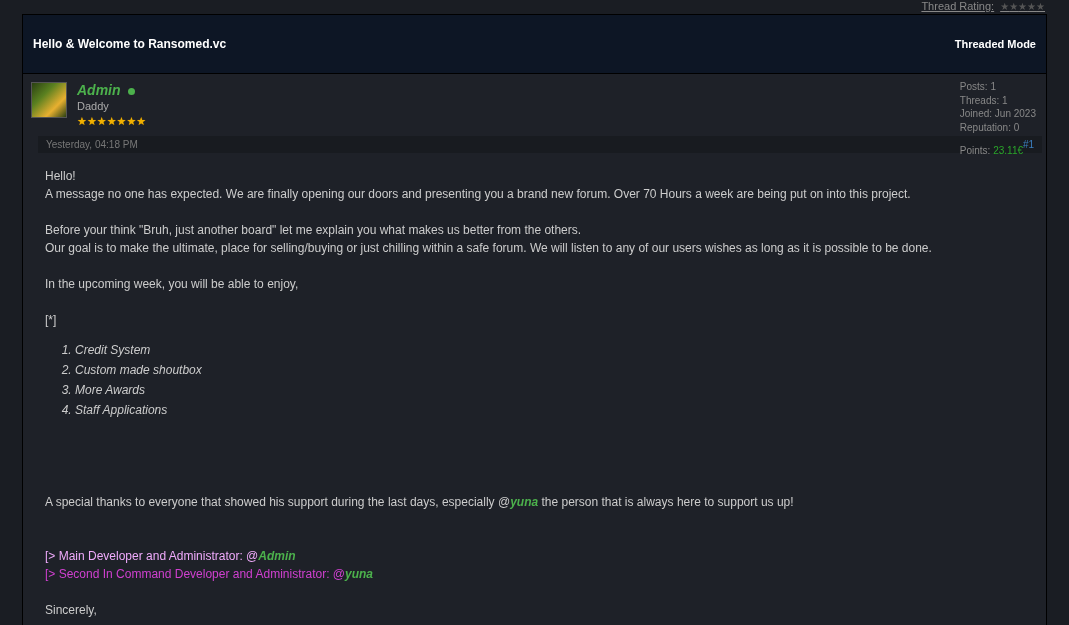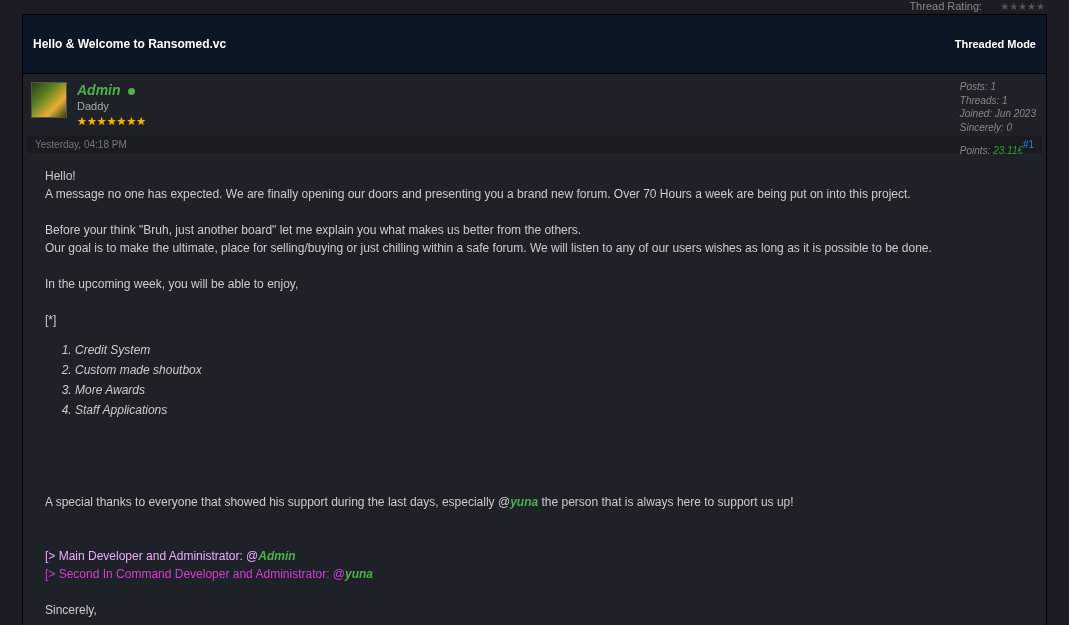--- a/index.html
+++ b/index.html
@@ -8,23 +8,24 @@
       font-family: Verdana, Arial, sans-serif;
       font-size: 12px;
       color: #ccc;
       width: 1069px;
     }
     .thread-rating-bar {
       display: flex;
       justify-content: flex-end;
       align-items: center;
       padding: 0 24px 2px 0;
-      gap: 18px;
+      gap: 6px;
       font-size: 11px;
       color: #888;
+      text-decoration: underline;
     }
     .rating-stars {
       display: flex;
       gap: 0px;
     }
     .rating-star {
       color: #555;
       font-size: 10px;
     }
     .thread-header {
@@ -100,31 +101,30 @@
       text-shadow: 0 0 1px #a07000;
     }
     .post-stats {
       position: absolute;
       right: 10px;
       top: 6px;
       text-align: left;
       font-size: 10px;
       color: #888;
       line-height: 1.35;
-      font-style: italic;
     }
     .post-stats .pts-val {
       color: #2aa52a;
     }
     .rep-val {
       color: #888;
     }
     .post-meta {
       background: #181b20;
-      margin: 4px 4px 0 4px;
+      margin: 4px 4px 0 15px;
       padding: 3px 8px;
       font-size: 10px;
       color: #777;
       display: flex;
       justify-content: space-between;
       align-items: flex-end;
     }
     .post-num {
       color: #3b7fbf;
       font-size: 10px;
@@ -187,21 +187,21 @@
         <span class="star">★</span>
         <span class="star">★</span>
         <span class="star">★</span>
         <span class="star">★</span>
       </div>
     </div>
     <div class="post-stats">
       <div><span>Posts:</span> <span>1</span></div>
       <div><span>Threads:</span> <span>1</span></div>
       <div><span>Joined:</span> <span>Jun 2023</span></div>
-      <div><span>Sincerely:</span> <span class="rep-val">0</span></div>
+      <div><span>Reputation:</span> <span class="rep-val">0</span></div>
       <div style="margin-top:10px;"><span>Points:</span> <span class="pts-val">23.11€</span></div>
     </div>
   </div>
 
   <div class="post-meta">
     <span>Yesterday, 04:18 PM</span>
     <span class="post-num">#1</span>
   </div>
 
   <div class="post-body">

